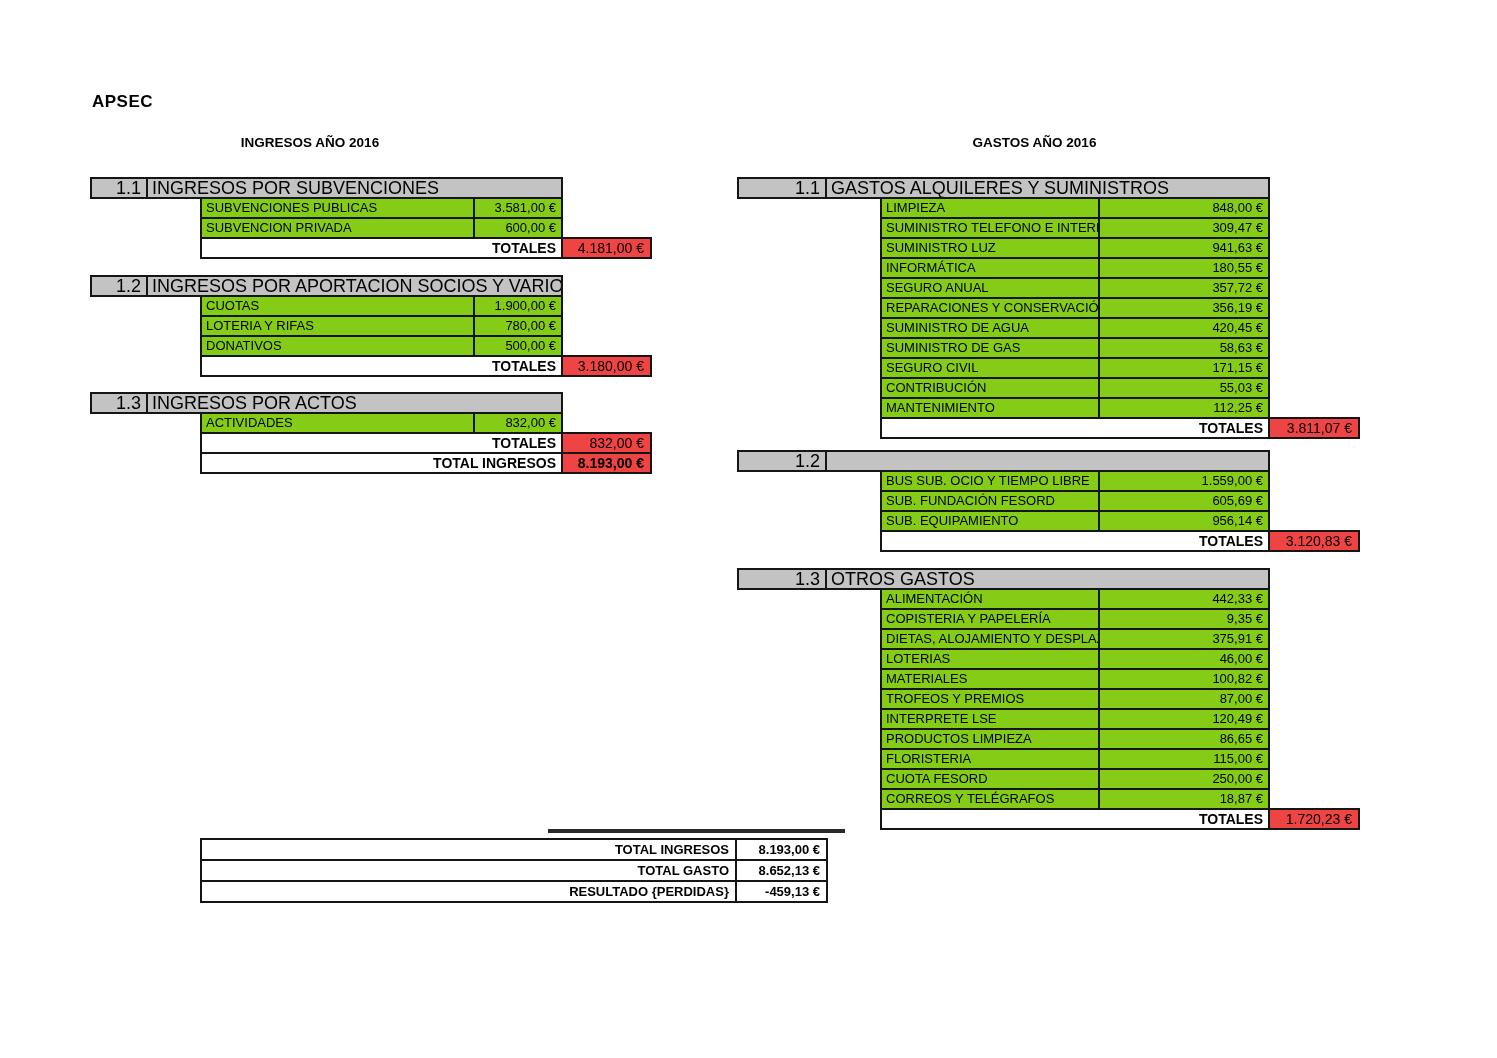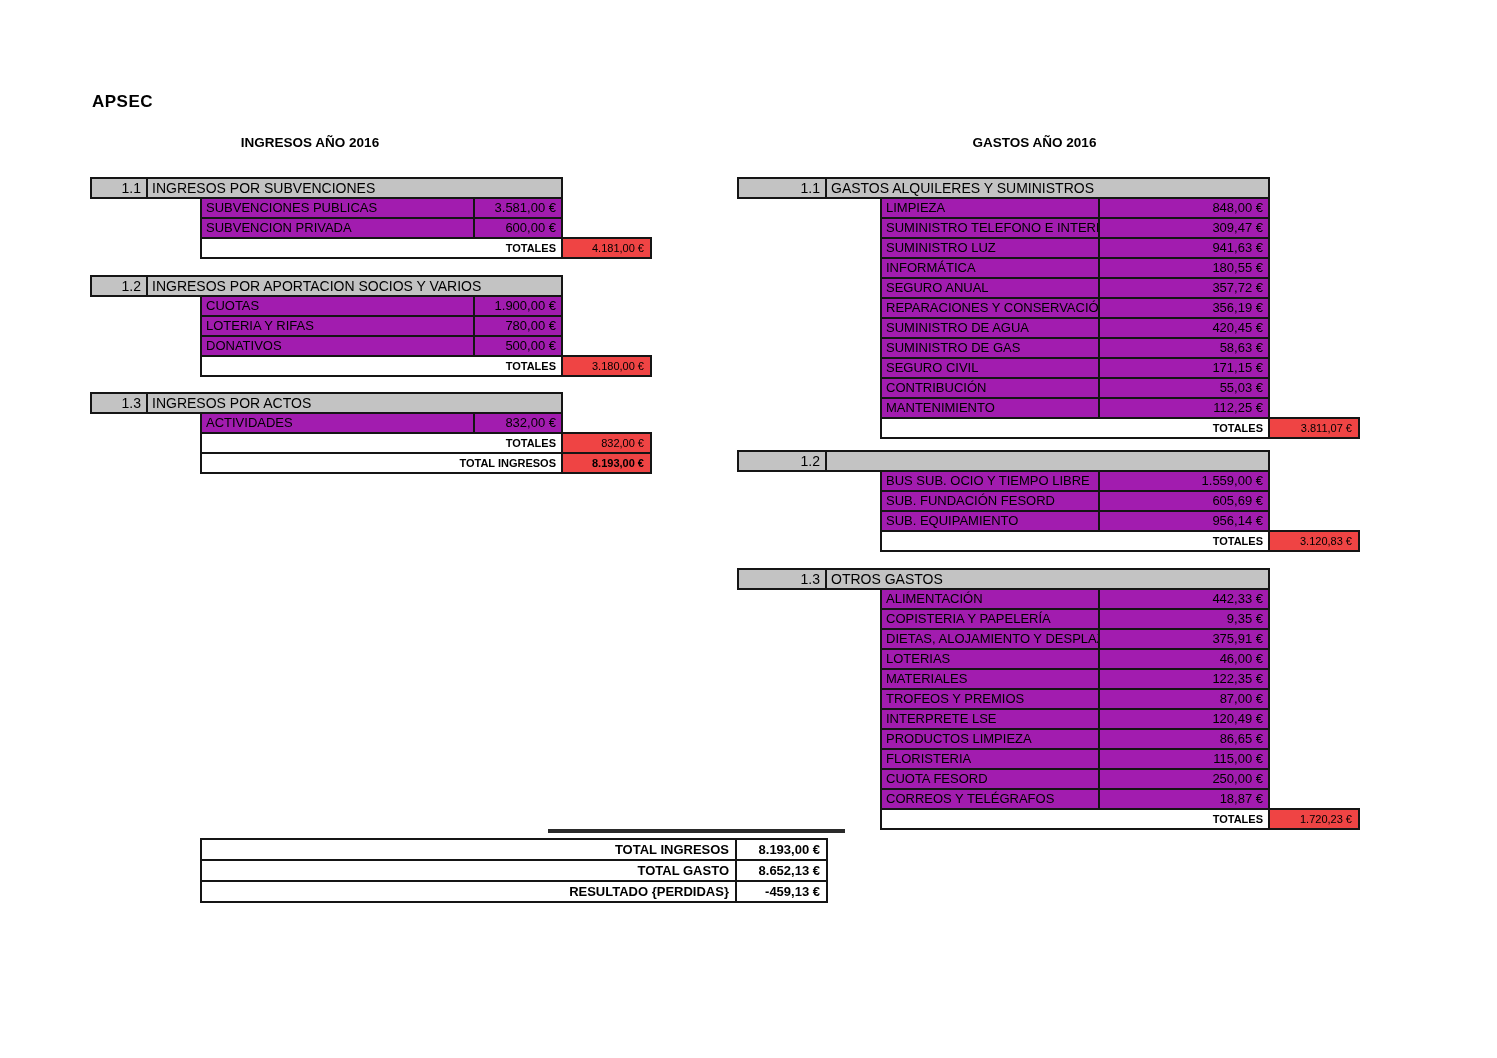--- a/index.html
+++ b/index.html
@@ -24,52 +24,52 @@
 
   .sec { position: absolute; }
   .left-sec  { left: 90px;  width: 660px; }
   .right-sec { left: 737px; width: 630px; }
 
   .hdr {
     position: absolute; top: 0; height: 22px;
     display: flex; align-items: stretch;
     background: #c3c3c3;
     border: 2px solid #151515; box-sizing: border-box;
-    font-size: 14px; line-height: 18px;
+    font-size: 18px; line-height: 18px;
   }
   .left-sec  .hdr { left: 0; width: 473px; }
   .right-sec .hdr { left: 0; width: 533px; }
   .hdr .num {
     text-align: right; padding-right: 5px;
     border-right: 2px solid #151515; box-sizing: border-box;
   }
   .left-sec  .hdr .num { width: 56px; }
   .right-sec .hdr .num { width: 88px; }
   .hdr .name { flex: 1; padding-left: 4px; white-space: nowrap; overflow: hidden; }
 
   .row {
     position: absolute; height: 22px;
-    display: flex; background: #a21caf;
+    display: flex; background: #84cc16;
     border: 2px solid #151515; box-sizing: border-box;
     font-size: 13px; line-height: 18px;
   }
   .left-sec  .row { left: 110px; width: 363px; }
   .right-sec .row { left: 143px; width: 390px; }
   .row .lbl { padding-left: 4px; white-space: nowrap; overflow: hidden; box-sizing: border-box; }
   .left-sec  .row .lbl { width: 271px; }
   .right-sec .row .lbl { width: 216px; }
   .row .val {
     flex: 1; border-left: 2px solid #151515;
     text-align: right; padding-right: 5px; box-sizing: border-box;
     white-space: nowrap;
   }
 
   .trow {
     position: absolute; height: 22px; display: flex;
-    font-size: 11px; line-height: 18px; border-radius: 8px;
+    font-size: 14px; line-height: 18px; border-radius: 8px;
   }
   .left-sec  .trow { left: 110px; }
   .right-sec .trow { left: 143px; }
   .tlabel {
     background: #fff; border: 2px solid #151515; box-sizing: border-box;
     text-align: right; font-weight: bold; padding-right: 5px; white-space: nowrap;
   }
   .left-sec  .tlabel { width: 363px; }
   .right-sec .tlabel { width: 390px; }
   .tvalue {
@@ -257,21 +257,21 @@
   <div class="row" style="top:60px">
     <span class="lbl">DIETAS, ALOJAMIENTO Y DESPLAZAMIENTO</span>
     <span class="val">375,91 €</span>
   </div>
   <div class="row" style="top:80px">
     <span class="lbl">LOTERIAS</span>
     <span class="val">46,00 €</span>
   </div>
   <div class="row" style="top:100px">
     <span class="lbl">MATERIALES</span>
-    <span class="val">122,35 €</span>
+    <span class="val">100,82 €</span>
   </div>
   <div class="row" style="top:120px">
     <span class="lbl">TROFEOS Y PREMIOS</span>
     <span class="val">87,00 €</span>
   </div>
   <div class="row" style="top:140px">
     <span class="lbl">INTERPRETE LSE</span>
     <span class="val">120,49 €</span>
   </div>
   <div class="row" style="top:160px">

